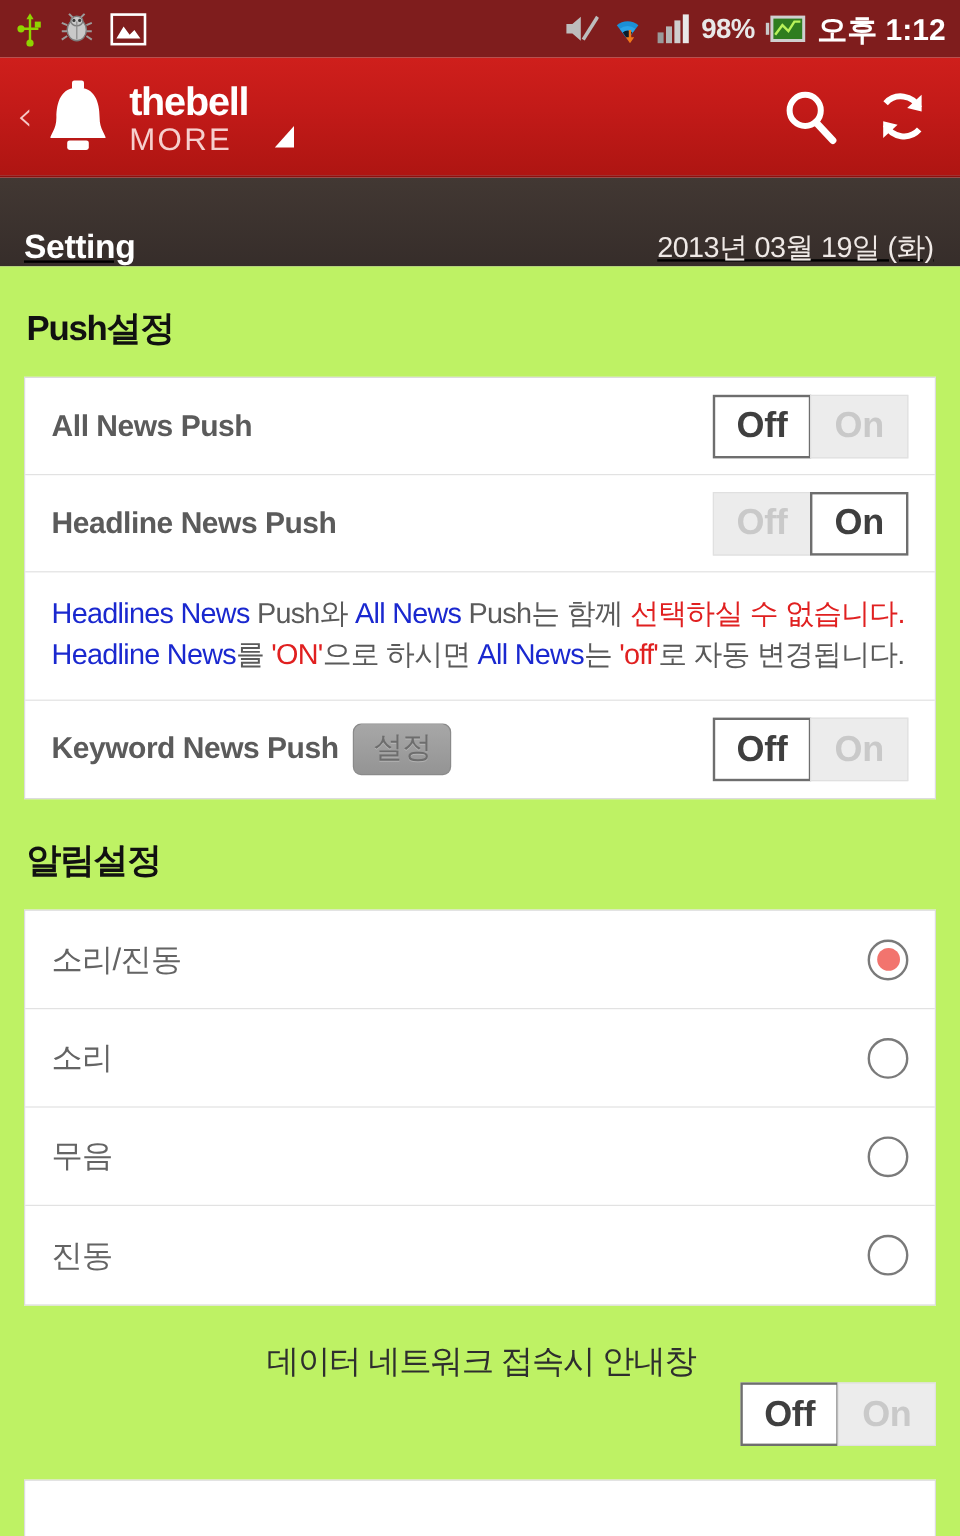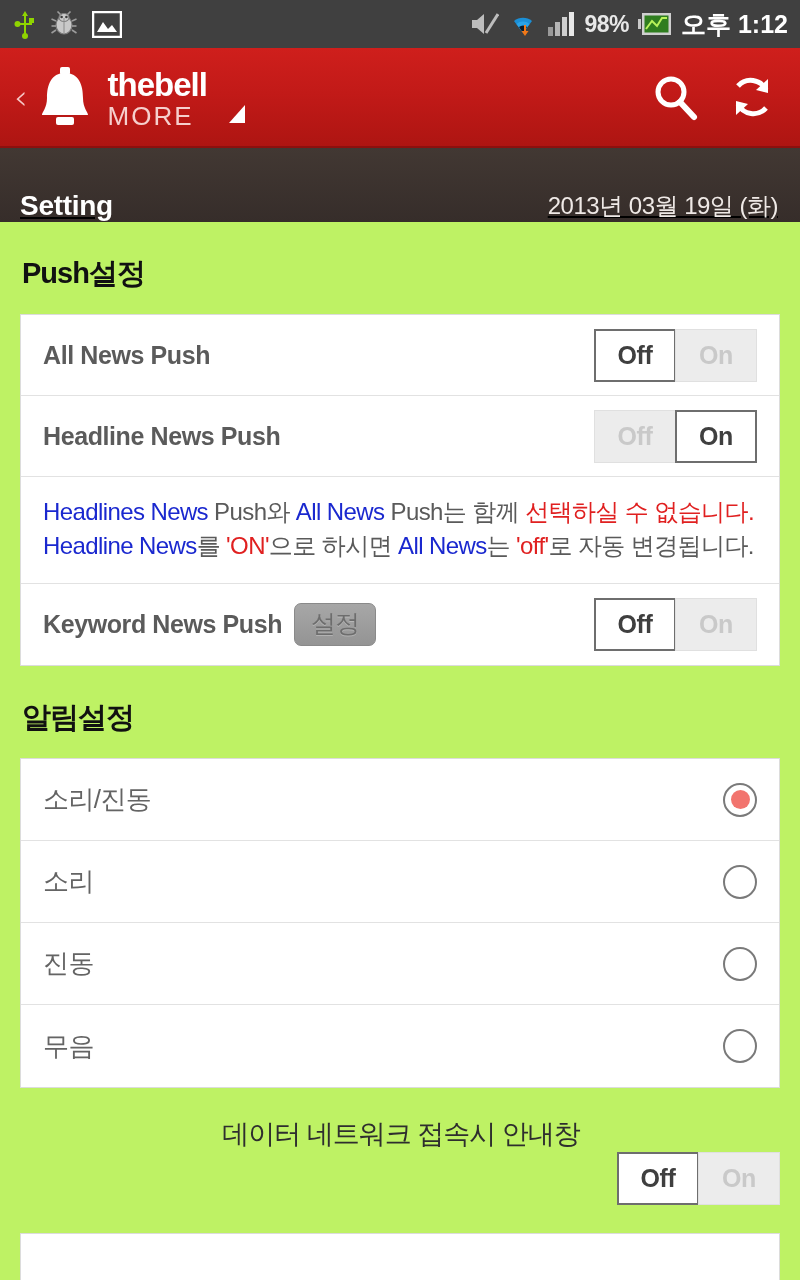--- a/index.html
+++ b/index.html
@@ -7,21 +7,21 @@
   html, body {
     width:800px; height:1280px;
     background:#efefef;
     font-family:"Liberation Sans", "DejaVu Sans", sans-serif;
     overflow:hidden;
   }
   .screen { width:800px; height:1280px; position:relative; background:#efefef; }
 
   
   .statusbar {
-    height:48px; background:#404040; display:flex; align-items:center;
+    height:48px; background:#7f1d1d; display:flex; align-items:center;
     padding:0 12px 0 14px; color:#fff;
   }
   .sb-left { display:flex; align-items:center; gap:14px; }
   .sb-right { margin-left:auto; display:flex; align-items:center; gap:9px; }
   .sb-icon { display:block; }
   .sb-batt { font-size:23px; font-weight:bold; color:#e8e8e8; letter-spacing:-0.5px; }
   .sb-clock { font-size:25px; font-weight:bold; color:#fff; letter-spacing:0px; white-space:nowrap; }
 
   
   .appbar {
@@ -82,21 +82,21 @@
     color:#6d6d6d; font-size:25px; font-weight:normal;
     padding:7px 16px 9px; line-height:1; letter-spacing:-1px;
     text-shadow:0 1px 0 rgba(255,255,255,.25);
     text-align:right;
   }
 
   
   .toggle { margin-left:auto; display:flex; align-items:stretch; height:53px; }
   .toggle .seg {
     width:82px; display:flex; align-items:center; justify-content:center;
-    font-size:25px; font-weight:bold; letter-spacing:-0.3px;
+    font-size:30px; font-weight:bold; letter-spacing:-0.3px;
   }
   .toggle .seg.off-state { background:#ececec; color:#c9c9c9; border:1px solid #e0e0e0; }
   .toggle .seg.on-state { background:#ffffff; color:#3f3f3f; border:2px solid #6e6e6e; }
   .toggle .seg.left { margin-right:-1px; }
 
   
   .notice {
     padding:18px 22px 20px; font-size:24px; line-height:1.42;
     color:#5a5a5a; letter-spacing:-0.6px; border-bottom:1px solid #e2e2e2;
   }
@@ -268,25 +268,25 @@
         <span class="radio-label">소리/진동</span>
         <span class="radio selected">
             <span class="dot"></span>
           </span>
       </div>
       <div class="radio-row">
         <span class="radio-label">소리</span>
         <span class="radio"></span>
       </div>
       <div class="radio-row">
+        <span class="radio-label">무음</span>
+        <span class="radio"></span>
+      </div>
+      <div class="radio-row">
         <span class="radio-label">진동</span>
-        <span class="radio"></span>
-      </div>
-      <div class="radio-row">
-        <span class="radio-label">무음</span>
         <span class="radio"></span>
       </div>
     </div>
 
     <div class="bottom-row">
       <span class="bottom-label">데이터 네트워크 접속시 안내창</span>
       <div class="toggle">
         <div class="seg on-state left">Off</div>
         <div class="seg off-state">On</div>
       </div>

